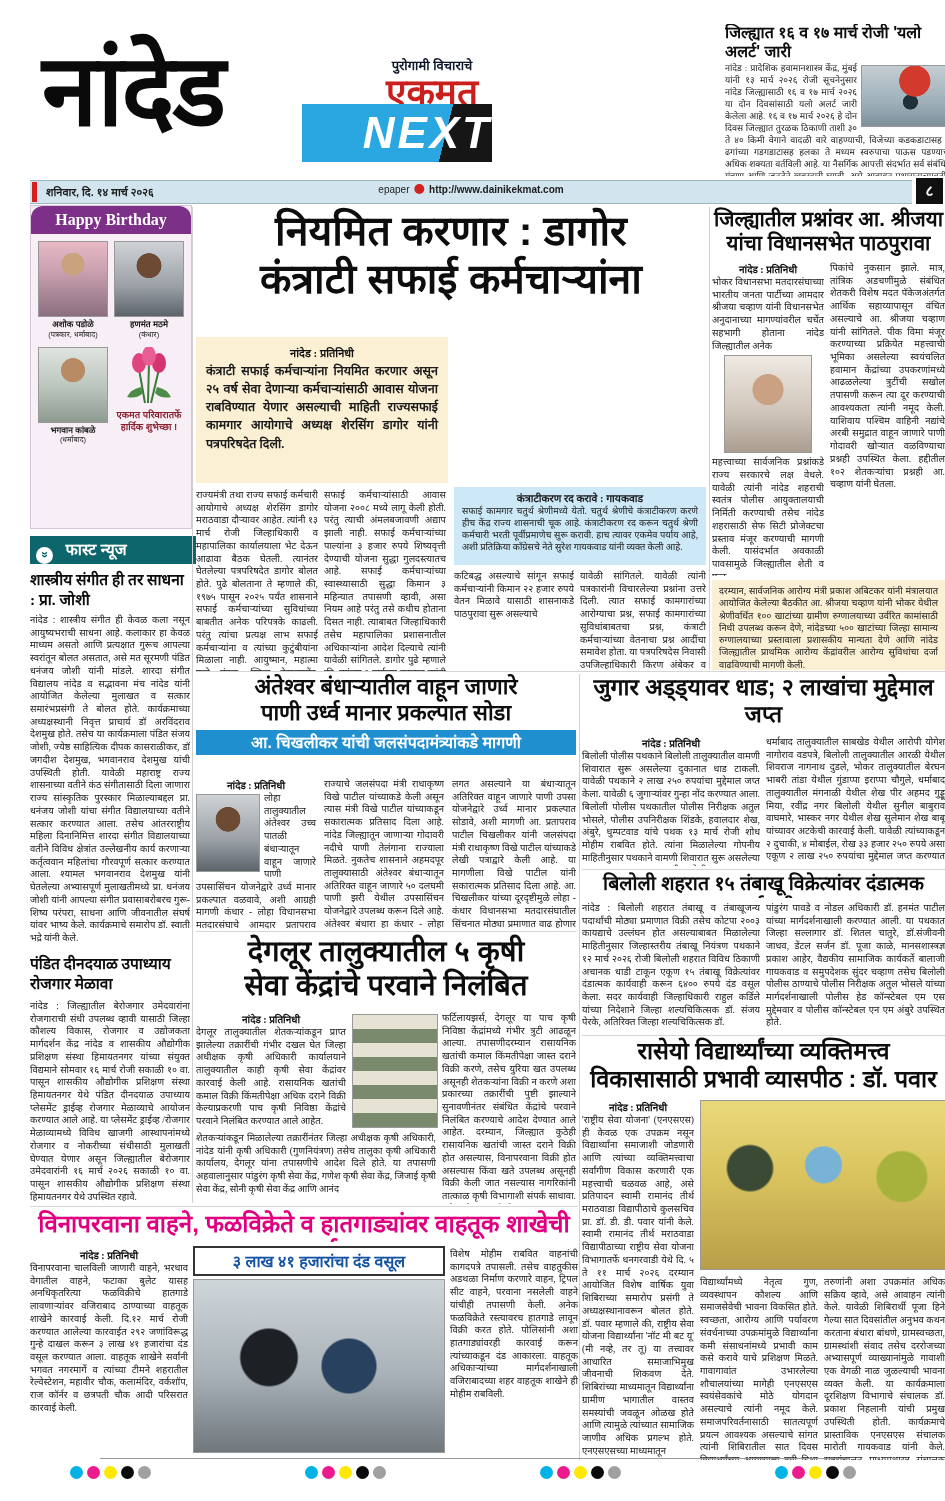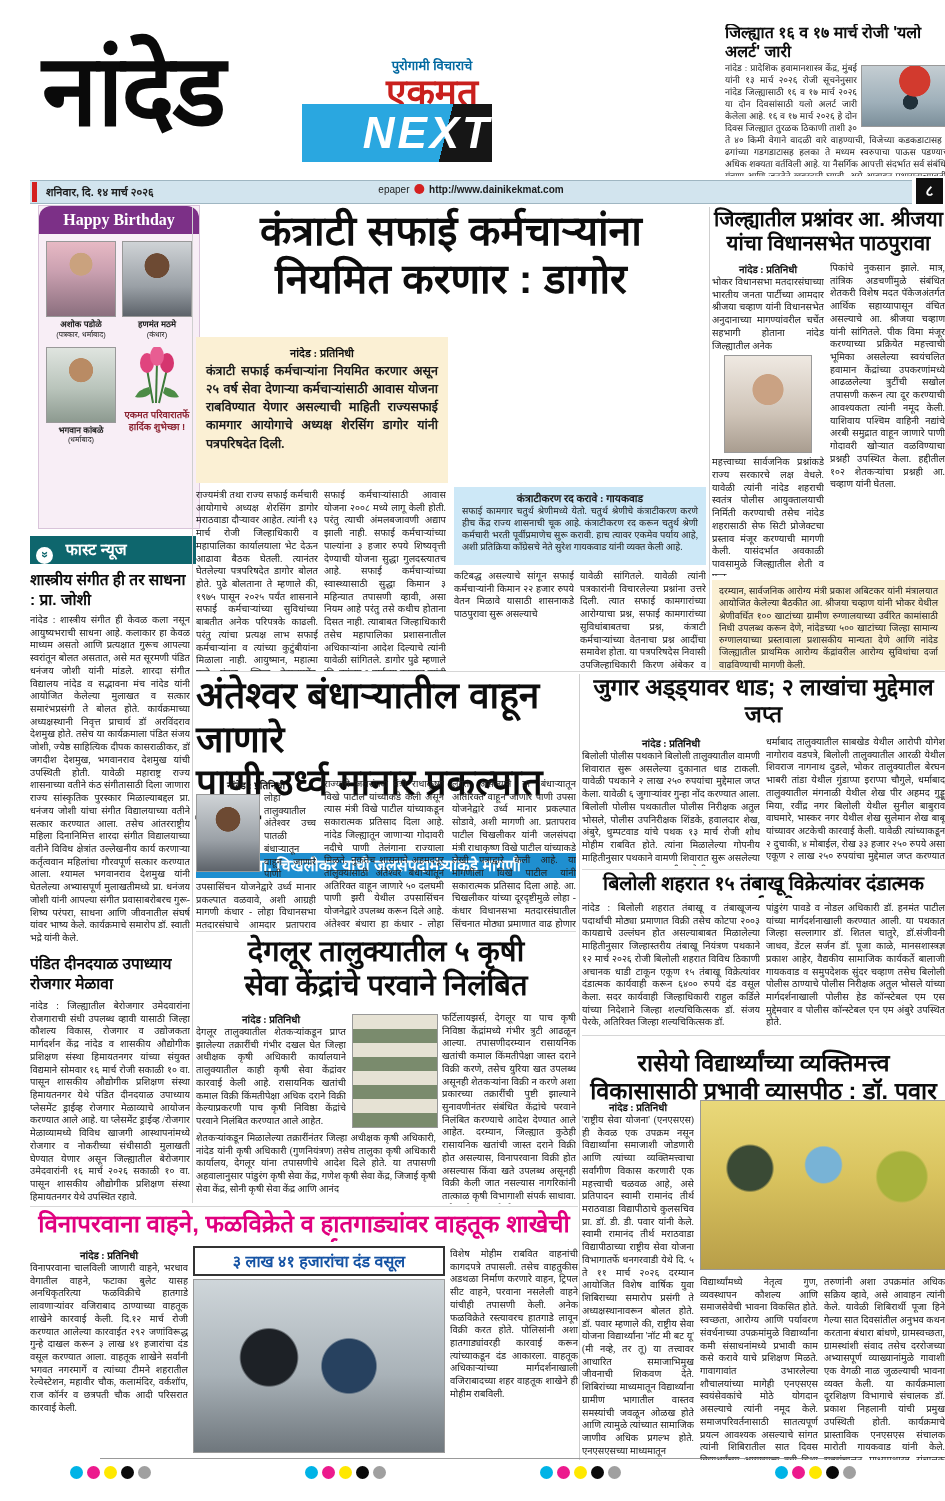--- a/index.html
+++ b/index.html
@@ -8,44 +8,44 @@
   .abs{position:absolute;}
   .ov{overflow:hidden;}
   .just{text-align:justify;}
   .headline{font-family:"Liberation Sans",sans-serif;font-weight:900;color:#0d0d0d;line-height:1.18;}
   .body-txt{font-size:9.5px;line-height:1.34;text-align:justify;color:#222;}
   .dateline{font-weight:bold;font-size:10px;text-align:center;color:#111;}
   .vline{position:absolute;width:1px;background:#cfcfcf;}
   .hline{position:absolute;height:1px;background:#d6d6d6;}
   
   .nanded{font-family:"Liberation Sans",sans-serif;font-weight:900;font-size:100px;line-height:1;color:#0a0a0a;letter-spacing:-2px;}
-  .ekmat-tag{color:#0369a1;font-weight:bold;font-size:13px;text-align:center;font-family:"Liberation Sans",sans-serif;}
+  .ekmat-tag{color:#0f172a;font-weight:bold;font-size:13px;text-align:center;font-family:"Liberation Sans",sans-serif;}
   .ekmat{color:#c9201d;font-weight:900;font-size:37px;line-height:1;text-align:center;font-family:"Liberation Sans",sans-serif;}
   .next-box{background:linear-gradient(104deg,#2aa7e0 74%,#161616 74%);color:#fff;font-family:"Liberation Sans",sans-serif;
             font-weight:900;font-style:italic;font-size:44px;text-align:right;line-height:58px;letter-spacing:3px;}
   
   .datebar{background:#d2e4ee;border-top:1px solid #9fb6c2;border-bottom:1px solid #9fb6c2;}
   .datebar .red{position:absolute;left:2px;top:1px;bottom:1px;width:5px;background:#d42020;}
   .pageno{background:#101010;color:#fff;font-weight:bold;font-size:15px;text-align:center;line-height:26px;}
   
-  .bday{background:#f8eef6;border:1px solid #d9c4da;margin-left:8px;}
+  .bday{background:#f8eef6;border:1px solid #d9c4da;}
   .bday-head{background:#7c3087;color:#fff;font-weight:bold;font-size:16px;text-align:center;line-height:28px;
              border-radius:12px 12px 0 0;font-family:"Liberation Serif",serif;}
   .bcell{width:72px;text-align:center;}
   .bphoto{width:68px;height:74px;margin:0 auto;border:1px solid #bbb;}
   .bname{font-size:8.5px;font-weight:bold;line-height:1.25;margin-top:2px;font-family:"Liberation Sans",sans-serif;}
   .bdet{font-size:7.5px;line-height:1.2;font-family:"Liberation Sans",sans-serif;}
   .greet{font-size:9.5px;font-weight:bold;color:#8a2230;line-height:1.3;text-align:center;font-family:"Liberation Sans",sans-serif;}
   
   .fn-head{background:#0e666d;color:#fff;font-weight:900;font-size:16px;line-height:28px;
            font-family:"Liberation Sans",sans-serif;padding-left:6px;}
   .fn-icon{display:inline-block;width:17px;height:17px;background:#fff;color:#0e666d;border-radius:50%;
            text-align:center;line-height:15px;font-size:12px;font-weight:900;vertical-align:-3px;margin-right:8px;}
   .fn-icon span{display:inline-block;transform:rotate(90deg);}
-  .fn-title{font-family:Liberation Sans, sans-serif;font-weight:900;font-size:15.5px;line-height:1.3;color:#0d0d0d;}
+  .fn-title{font-family:Liberation Serif, serif;font-weight:900;font-size:15.5px;line-height:1.3;color:#0d0d0d;}
   
   .cream{background:#fbf0d4;}
   .bluebox{background:#cde8f7;}
   .capbox{border:2px solid #222;background:#fff;font-family:"Liberation Sans",sans-serif;
           font-weight:900;font-size:13.5px;text-align:center;padding:3px 2px;}
   .barblue{background:#1f8fd0;color:#fff;font-family:"Liberation Sans",sans-serif;font-weight:900;
            font-size:16px;text-align:center;line-height:25px;}
   .bargreen{background:#17803f;color:#fff;font-family:"Liberation Sans",sans-serif;font-weight:900;
             font-size:16px;text-align:center;line-height:24px;}
   .subhead-box{border:2px solid #333;color:#1553a4;font-family:"Liberation Sans",sans-serif;
@@ -157,22 +157,22 @@
     <span class="fn-icon"><span>»</span></span>
     <span>फास्ट न्यूज</span>
   </div>
   <div class="abs fn-title ov" style="left:30px;top:570px;width:160px;height:42px;">शास्त्रीय संगीत ही तर साधना : प्रा. जोशी</div>
   <div class="abs body-txt ov" style="left:30px;top:614px;width:160px;height:336px;">नांदेड : शास्त्रीय संगीत ही केवळ कला नसून आयुष्यभराची साधना आहे. कलाकार हा केवळ माध्यम असतो आणि प्रत्यक्षात गुरूच आपल्या स्वरांतून बोलत असतात, असे मत सूरमणी पंडित धनंजय जोशी यांनी मांडले. शारदा संगीत विद्यालय नांदेड व सद्भावना मंच नांदेड यांनी आयोजित केलेल्या मुलाखत व सत्कार समारंभप्रसंगी ते बोलत होते. कार्यक्रमाच्या अध्यक्षस्थानी निवृत्त प्राचार्य डॉ अरविंदराव देशमुख होते. तसेच या कार्यक्रमाला पंडित संजय जोशी, ज्येष्ठ साहित्यिक दीपक कासराळीकर, डॉ जगदीश देशमुख, भगवानराव देशमुख यांची उपस्थिती होती. यावेळी महाराष्ट्र राज्य शासनाच्या वतीने कंठ संगीतासाठी दिला जाणारा राज्य सांस्कृतिक पुरस्कार मिळाल्याबद्दल प्रा. धनंजय जोशी यांचा संगीत विद्यालयाच्या वतीने सत्कार करण्यात आला. तसेच आंतरराष्ट्रीय महिला दिनानिमित्त शारदा संगीत विद्यालयाच्या वतीने विविध क्षेत्रांत उल्लेखनीय कार्य करणाऱ्या कर्तृत्ववान महिलांचा गौरवपूर्ण सत्कार करण्यात आला. श्यामल भगवानराव देशमुख यांनी घेतलेल्या अभ्यासपूर्ण मुलाखतीमध्ये प्रा. धनंजय जोशी यांनी आपल्या संगीत प्रवासाबरोबरच गुरू-शिष्य परंपरा, साधना आणि जीवनातील संघर्ष यांवर भाष्य केले. कार्यक्रमाचे समारोप डॉ. स्वाती भद्रे यांनी केले.</div>
   <div class="abs fn-title ov" style="left:30px;top:954px;width:160px;height:44px;">पंडित दीनदयाळ उपाध्याय रोजगार मेळावा</div>
   <div class="abs body-txt ov" style="left:30px;top:1000px;width:160px;height:202px;">नांदेड : जिल्ह्यातील बेरोजगार उमेदवारांना रोजगाराची संधी उपलब्ध व्हावी यासाठी जिल्हा कौशल्य विकास, रोजगार व उद्योजकता मार्गदर्शन केंद्र नांदेड व शासकीय औद्योगीक प्रशिक्षण संस्था हिमायतनगर यांच्या संयुक्त विद्यमाने सोमवार १६ मार्च रोजी सकाळी १० वा. पासून शासकीय औद्योगीक प्रशिक्षण संस्था हिमायतनगर येथे पंडित दीनदयाळ उपाध्याय प्लेसमेंट ड्राईव्ह रोजगार मेळाव्याचे आयोजन करण्यात आले आहे. या प्लेसमेंट ड्राईव्ह /रोजगार मेळाव्यामध्ये विविध खाजगी आस्थापनांमध्ये रोजगार व नोकरीच्या संधीसाठी मुलाखती घेण्यात येणार असून जिल्ह्यातील बेरोजगार उमेदवारांनी १६ मार्च २०२६ सकाळी १० वा. पासून शासकीय औद्योगीक प्रशिक्षण संस्था हिमायतनगर येथे उपस्थित रहावे.</div>
 
   <div class="abs" style="left:196px;top:207px;width:510px;">
     <div class="headline" style="font-size:41px;text-align:center;">
+      <div>नियमित करणार : डागोर</div>
       <div>कंत्राटी सफाई कर्मचाऱ्यांना</div>
-      <div>नियमित करणार : डागोर</div>
     </div>
   </div>
   <div class="abs cream ov" style="left:196px;top:337px;width:252px;height:146px;padding:8px 10px;box-sizing:border-box;">
     <div class="dateline" style="font-size:11px;">नांदेड : प्रतिनिधी</div>
     <div class="just" style="font-weight:bold;font-size:12.5px;line-height:1.45;margin-top:2px;">कंत्राटी सफाई कर्मचाऱ्यांना नियमित करणार असून २५ वर्ष सेवा देणाऱ्या कर्मचाऱ्यांसाठी आवास योजना राबविण्यात येणार असल्याची माहिती राज्यसफाई कामगार आयोगाचे अध्यक्ष शेरसिंग डागोर यांनी पत्रपरिषदेत दिली.</div>
   </div>
   <div class="abs bluebox ov" style="left:454px;top:487px;width:252px;height:78px;padding:4px 8px;box-sizing:border-box;">
     <div style="font-weight:bold;font-size:10.5px;text-align:center;">कंत्राटीकरण रद करावे : गायकवाड</div>
     <div class="just" style="font-size:9.3px;line-height:1.3;">सफाई कामगार चतुर्थ श्रेणीमध्ये येतो. चतुर्थ श्रेणीचे कंत्राटीकरण करणे हीच केंद्र राज्य शासनाची चूक आहे. कंत्राटीकरण रद करून चतुर्थ श्रेणी कर्मचारी भरती पूर्वीप्रमाणेच सुरू करावी. हाच त्यावर एकमेव पर्याय आहे, अशी प्रतिक्रिया काँग्रेसचे नेते सुरेश गायकवाड यांनी व्यक्त केली आहे.</div>
   </div>
@@ -190,21 +190,21 @@
   <div class="abs dateline" style="left:712px;top:262px;width:112px;">नांदेड : प्रतिनिधी</div>
   <div class="abs ov" style="left:712px;top:276px;width:112px;height:300px;">
     <div class="body-txt">भोकर विधानसभा मतदारसंघाच्या भारतीय जनता पार्टीच्या आमदार श्रीजया चव्हाण यांनी विधानसभेत अनुदानाच्या मागण्यांवरील चर्चेत सहभागी होताना नांदेड जिल्ह्यातील अनेक</div>
     <div class="photo ph-woman" style="width:86px;height:96px;margin:3px auto;"></div>
     <div class="body-txt">महत्त्वाच्या सार्वजनिक प्रश्नांकडे राज्य सरकारचे लक्ष वेधले. यावेळी त्यांनी नांदेड शहराची स्वतंत्र पोलीस आयुक्तालयाची निर्मिती करण्याची तसेच नांदेड शहरासाठी सेफ सिटी प्रोजेक्टचा प्रस्ताव मंजूर करण्याची मागणी केली. यासंदर्भात अवकाळी पावसामुळे जिल्ह्यातील शेती व फळ</div>
   </div>
   <div class="abs body-txt ov" style="left:830px;top:262px;width:115px;height:314px;">पिकांचे नुकसान झाले. मात्र, तांत्रिक अडचणींमुळे संबंधित शेतकरी विशेष मदत पॅकेजअंतर्गत आर्थिक सहाय्यापासून वंचित असल्याचे आ. श्रीजया चव्हाण यांनी सांगितले. पीक विमा मंजूर करण्याच्या प्रक्रियेत महत्त्वाची भूमिका असलेल्या स्वयंचलित हवामान केंद्रांच्या उपकरणांमध्ये आढळलेल्या त्रुटींची सखोल तपासणी करून त्या दूर करण्याची आवश्यकता त्यांनी नमूद केली. याशिवाय पश्चिम वाहिनी नद्यांचे अरबी समुद्रात वाहून जाणारे पाणी गोदावरी खोऱ्यात वळविण्याचा प्रश्नही उपस्थित केला. हद्दीतील १०२ शेतकऱ्यांचा प्रश्नही आ. चव्हाण यांनी घेतला.</div>
   <div class="abs cream ov just" style="left:712px;top:580px;width:233px;height:90px;padding:5px 7px;box-sizing:border-box;font-size:9.3px;line-height:1.32;">दरम्यान, सार्वजनिक आरोग्य मंत्री प्रकाश अबिटकर यांनी मंत्रालयात आयोजित केलेल्या बैठकीत आ. श्रीजया चव्हाण यांनी भोकर येथील श्रेणीवर्धित १०० खाटांच्या ग्रामीण रुग्णालयाच्या उर्वरित कामांसाठी निधी उपलब्ध करून देणे, नांदेडच्या ५०० खाटांच्या जिल्हा सामान्य रुग्णालयाच्या प्रस्तावाला प्रशासकीय मान्यता देणे आणि नांदेड जिल्ह्यातील प्राथमिक आरोग्य केंद्रांवरील आरोग्य सुविधांचा दर्जा वाढविण्याची मागणी केली.</div>
 
   <div class="abs" style="left:196px;top:674px;width:380px;">
-    <div class="headline" style="font-size:37px;">
+    <div class="headline" style="font-size:22px;text-align:center;">
       <div>अंतेश्वर बंधाऱ्यातील वाहून जाणारे</div>
       <div>पाणी उर्ध्व मानार प्रकल्पात सोडा</div>
     </div>
     <div class="barblue" style="margin-top:4px;">आ. चिखलीकर यांची जलसंपदामंत्र्यांकडे मागणी</div>
   </div>
   <div class="abs ov" style="left:196px;top:778px;width:120px;height:152px;">
     <div class="dateline">नांदेड : प्रतिनिधी</div>
     <div class="photo ph-man2" style="float:left;width:62px;height:76px;margin:2px 4px 2px 0;"></div>
     <div class="body-txt">लोहा तालुक्यातील अंतेश्वर उच्च पातळी बंधाऱ्यातून वाहून जाणारे पाणी उपसासिंचन योजनेद्वारे उर्ध्व मानार प्रकल्पात वळवावे, अशी आग्रही मागणी कंधार - लोहा विधानसभा मतदारसंघाचे आमदार प्रतापराव पाटील चिखलीकर यांनी</div>
   </div>
@@ -231,21 +231,21 @@
     </div>
   </div>
   <div class="abs ov" style="left:196px;top:1012px;width:150px;height:118px;">
     <div class="dateline">नांदेड : प्रतिनिधी</div>
     <div class="body-txt">देगलूर तालुक्यातील शेतकऱ्यांकडून प्राप्त झालेल्या तक्रारींची गंभीर दखल घेत जिल्हा अधीक्षक कृषी अधिकारी कार्यालयाने तालुक्यातील काही कृषी सेवा केंद्रांवर कारवाई केली आहे. रासायनिक खतांची कमाल विक्री किंमतीपेक्षा अधिक दराने विक्री केल्याप्रकरणी पाच कृषी निविष्ठा केंद्रांचे परवाने निलंबित करण्यात आले आहेत.</div>
   </div>
   <div class="abs photo ph-shop" style="left:352px;top:1014px;width:84px;height:112px;"></div>
   <div class="abs body-txt ov" style="left:196px;top:1132px;width:240px;height:72px;">शेतकऱ्यांकडून मिळालेल्या तक्रारींनंतर जिल्हा अधीक्षक कृषी अधिकारी, नांदेड यांनी कृषी अधिकारी (गुणनियंत्रण) तसेच तालुका कृषी अधिकारी कार्यालय, देगलूर यांना तपासणीचे आदेश दिले होते. या तपासणी अहवालानुसार पांडुरंग कृषी सेवा केंद्र, गणेश कृषी सेवा केंद्र, जिजाई कृषी सेवा केंद्र, सोनी कृषी सेवा केंद्र आणि आनंद</div>
   <div class="abs body-txt ov" style="left:442px;top:1012px;width:134px;height:192px;">फर्टिलायझर्स, देगलूर या पाच कृषी निविष्ठा केंद्रांमध्ये गंभीर त्रुटी आढळून आल्या. तपासणीदरम्यान रासायनिक खतांची कमाल किंमतीपेक्षा जास्त दराने विक्री करणे, तसेच युरिया खत उपलब्ध असूनही शेतकऱ्यांना विक्री न करणे अशा प्रकारच्या तक्रारींची पुष्टी झाल्याने सुनावणीनंतर संबंधित केंद्रांचे परवाने निलंबित करण्याचे आदेश देण्यात आले आहेत. दरम्यान, जिल्ह्यात कुठेही रासायनिक खतांची जास्त दराने विक्री होत असल्यास, विनापरवाना विक्री होत असल्यास किंवा खते उपलब्ध असूनही विक्री केली जात नसल्यास नागरिकांनी तात्काळ कृषी विभागाशी संपर्क साधावा. तसेच शेतकऱ्यांनी केवळ परवानाधारक कृषी निविष्ठा केंद्रातूनच खते व इतर निविष्ठांची खरेदी करावी, असे आवाहन जिल्हा अधीक्षक कृषी अधिकारी दत्तकुमार कळसाईत यांनी केले आहे.</div>
 
-  <div class="abs" style="left:582px;top:1038px;width:363px;margin-top:12px;">
+  <div class="abs" style="left:582px;top:1038px;width:363px;">
     <div class="headline" style="font-size:23.5px;text-align:center;">
       <div>रासेयो विद्यार्थ्यांच्या व्यक्तिमत्त्व</div>
       <div>विकासासाठी प्रभावी व्यासपीठ : डॉ. पवार</div>
     </div>
   </div>
   <div class="abs ov" style="left:582px;top:1100px;width:112px;height:360px;">
     <div class="dateline">नांदेड : प्रतिनिधी</div>
     <div class="body-txt">'राष्ट्रीय सेवा योजना' (एनएसएस) ही केवळ एक उपक्रम नसून विद्यार्थ्यांना समाजाशी जोडणारी आणि त्यांच्या व्यक्तिमत्त्वाचा सर्वांगीण विकास करणारी एक महत्त्वाची चळवळ आहे, असे प्रतिपादन स्वामी रामानंद तीर्थ मराठवाडा विद्यापीठाचे कुलसचिव प्रा. डॉ. डी. डी. पवार यांनी केले. स्वामी रामानंद तीर्थ मराठवाडा विद्यापीठाच्या राष्ट्रीय सेवा योजना विभागातर्फे धनगरवाडी येथे दि. ५ ते ११ मार्च २०२६ दरम्यान आयोजित विशेष वार्षिक युवा शिबिराच्या समारोप प्रसंगी ते अध्यक्षस्थानावरून बोलत होते. डॉ. पवार म्हणाले की, राष्ट्रीय सेवा योजना विद्यार्थ्यांना 'नॉट मी बट यू' (मी नव्हे, तर तू) या तत्त्वावर आधारित समाजाभिमुख जीवनाची शिकवण देते. शिबिरांच्या माध्यमातून विद्यार्थ्यांना ग्रामीण भागातील वास्तव समस्यांची जवळून ओळख होते आणि त्यामुळे त्यांच्यात सामाजिक जाणीव अधिक प्रगल्भ होते. एनएसएसच्या माध्यमातून</div>
   </div>
   <div class="abs photo ph-camp" style="left:700px;top:1100px;width:245px;height:168px;"></div>

